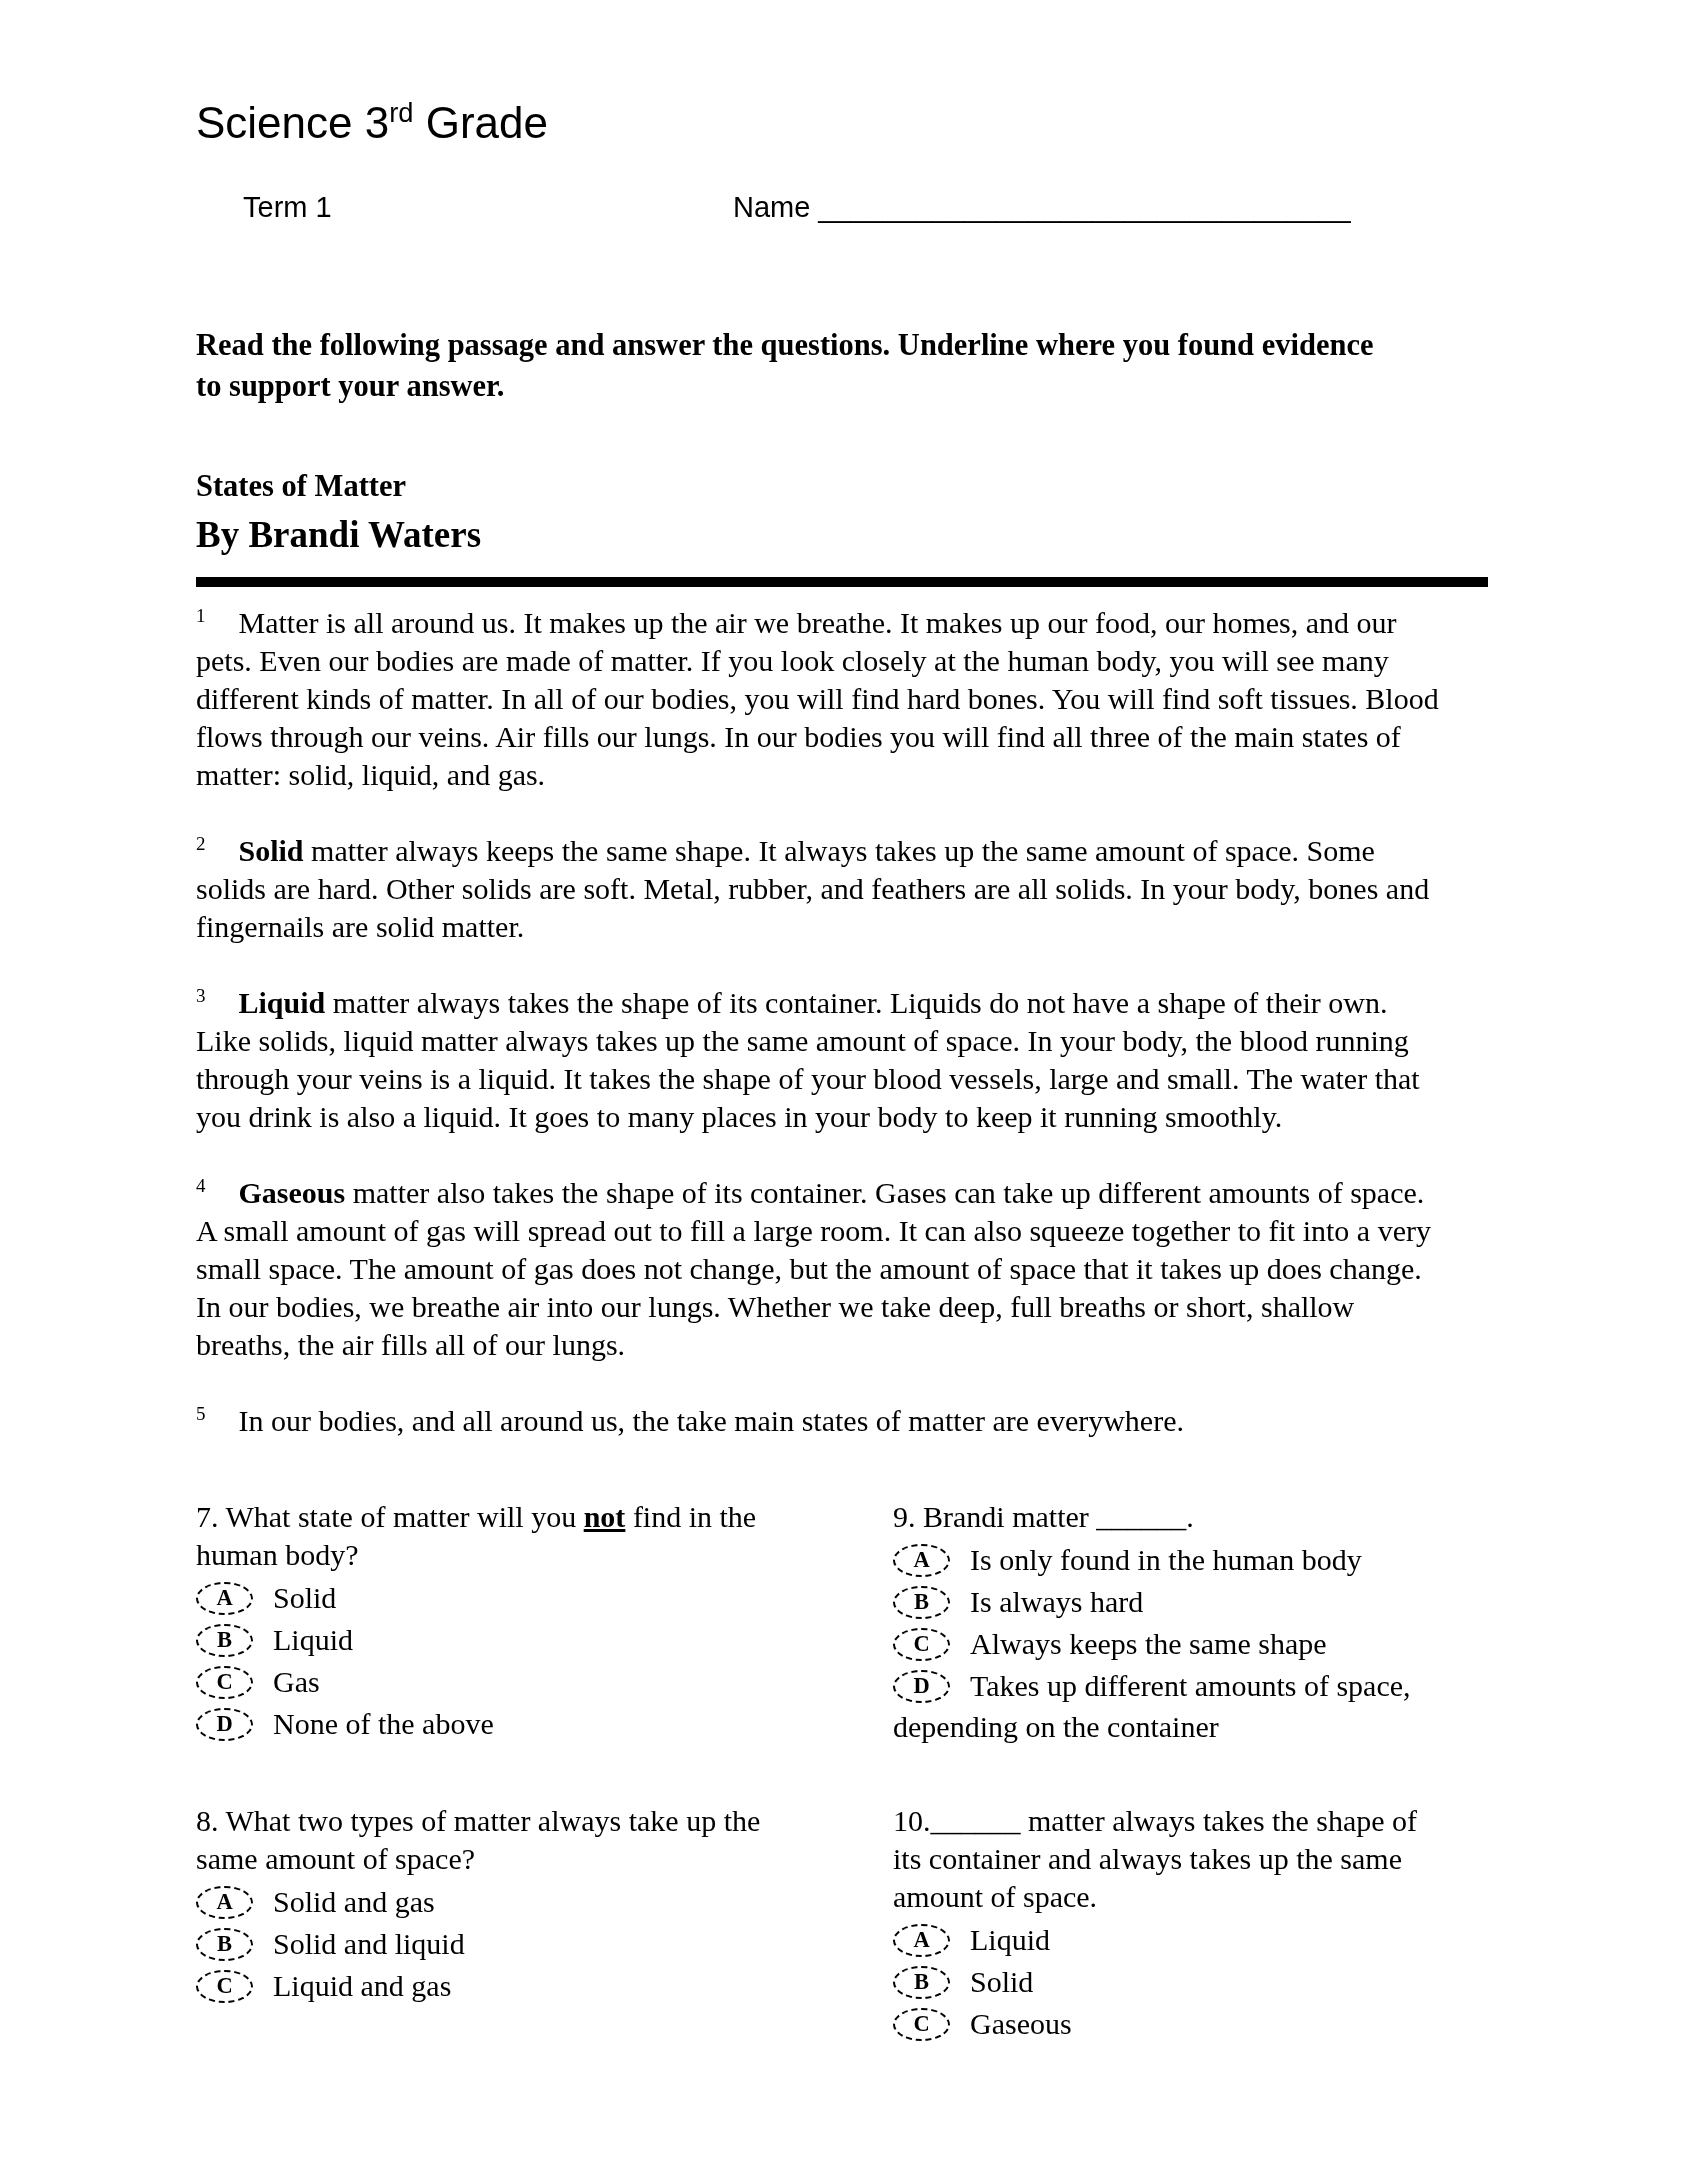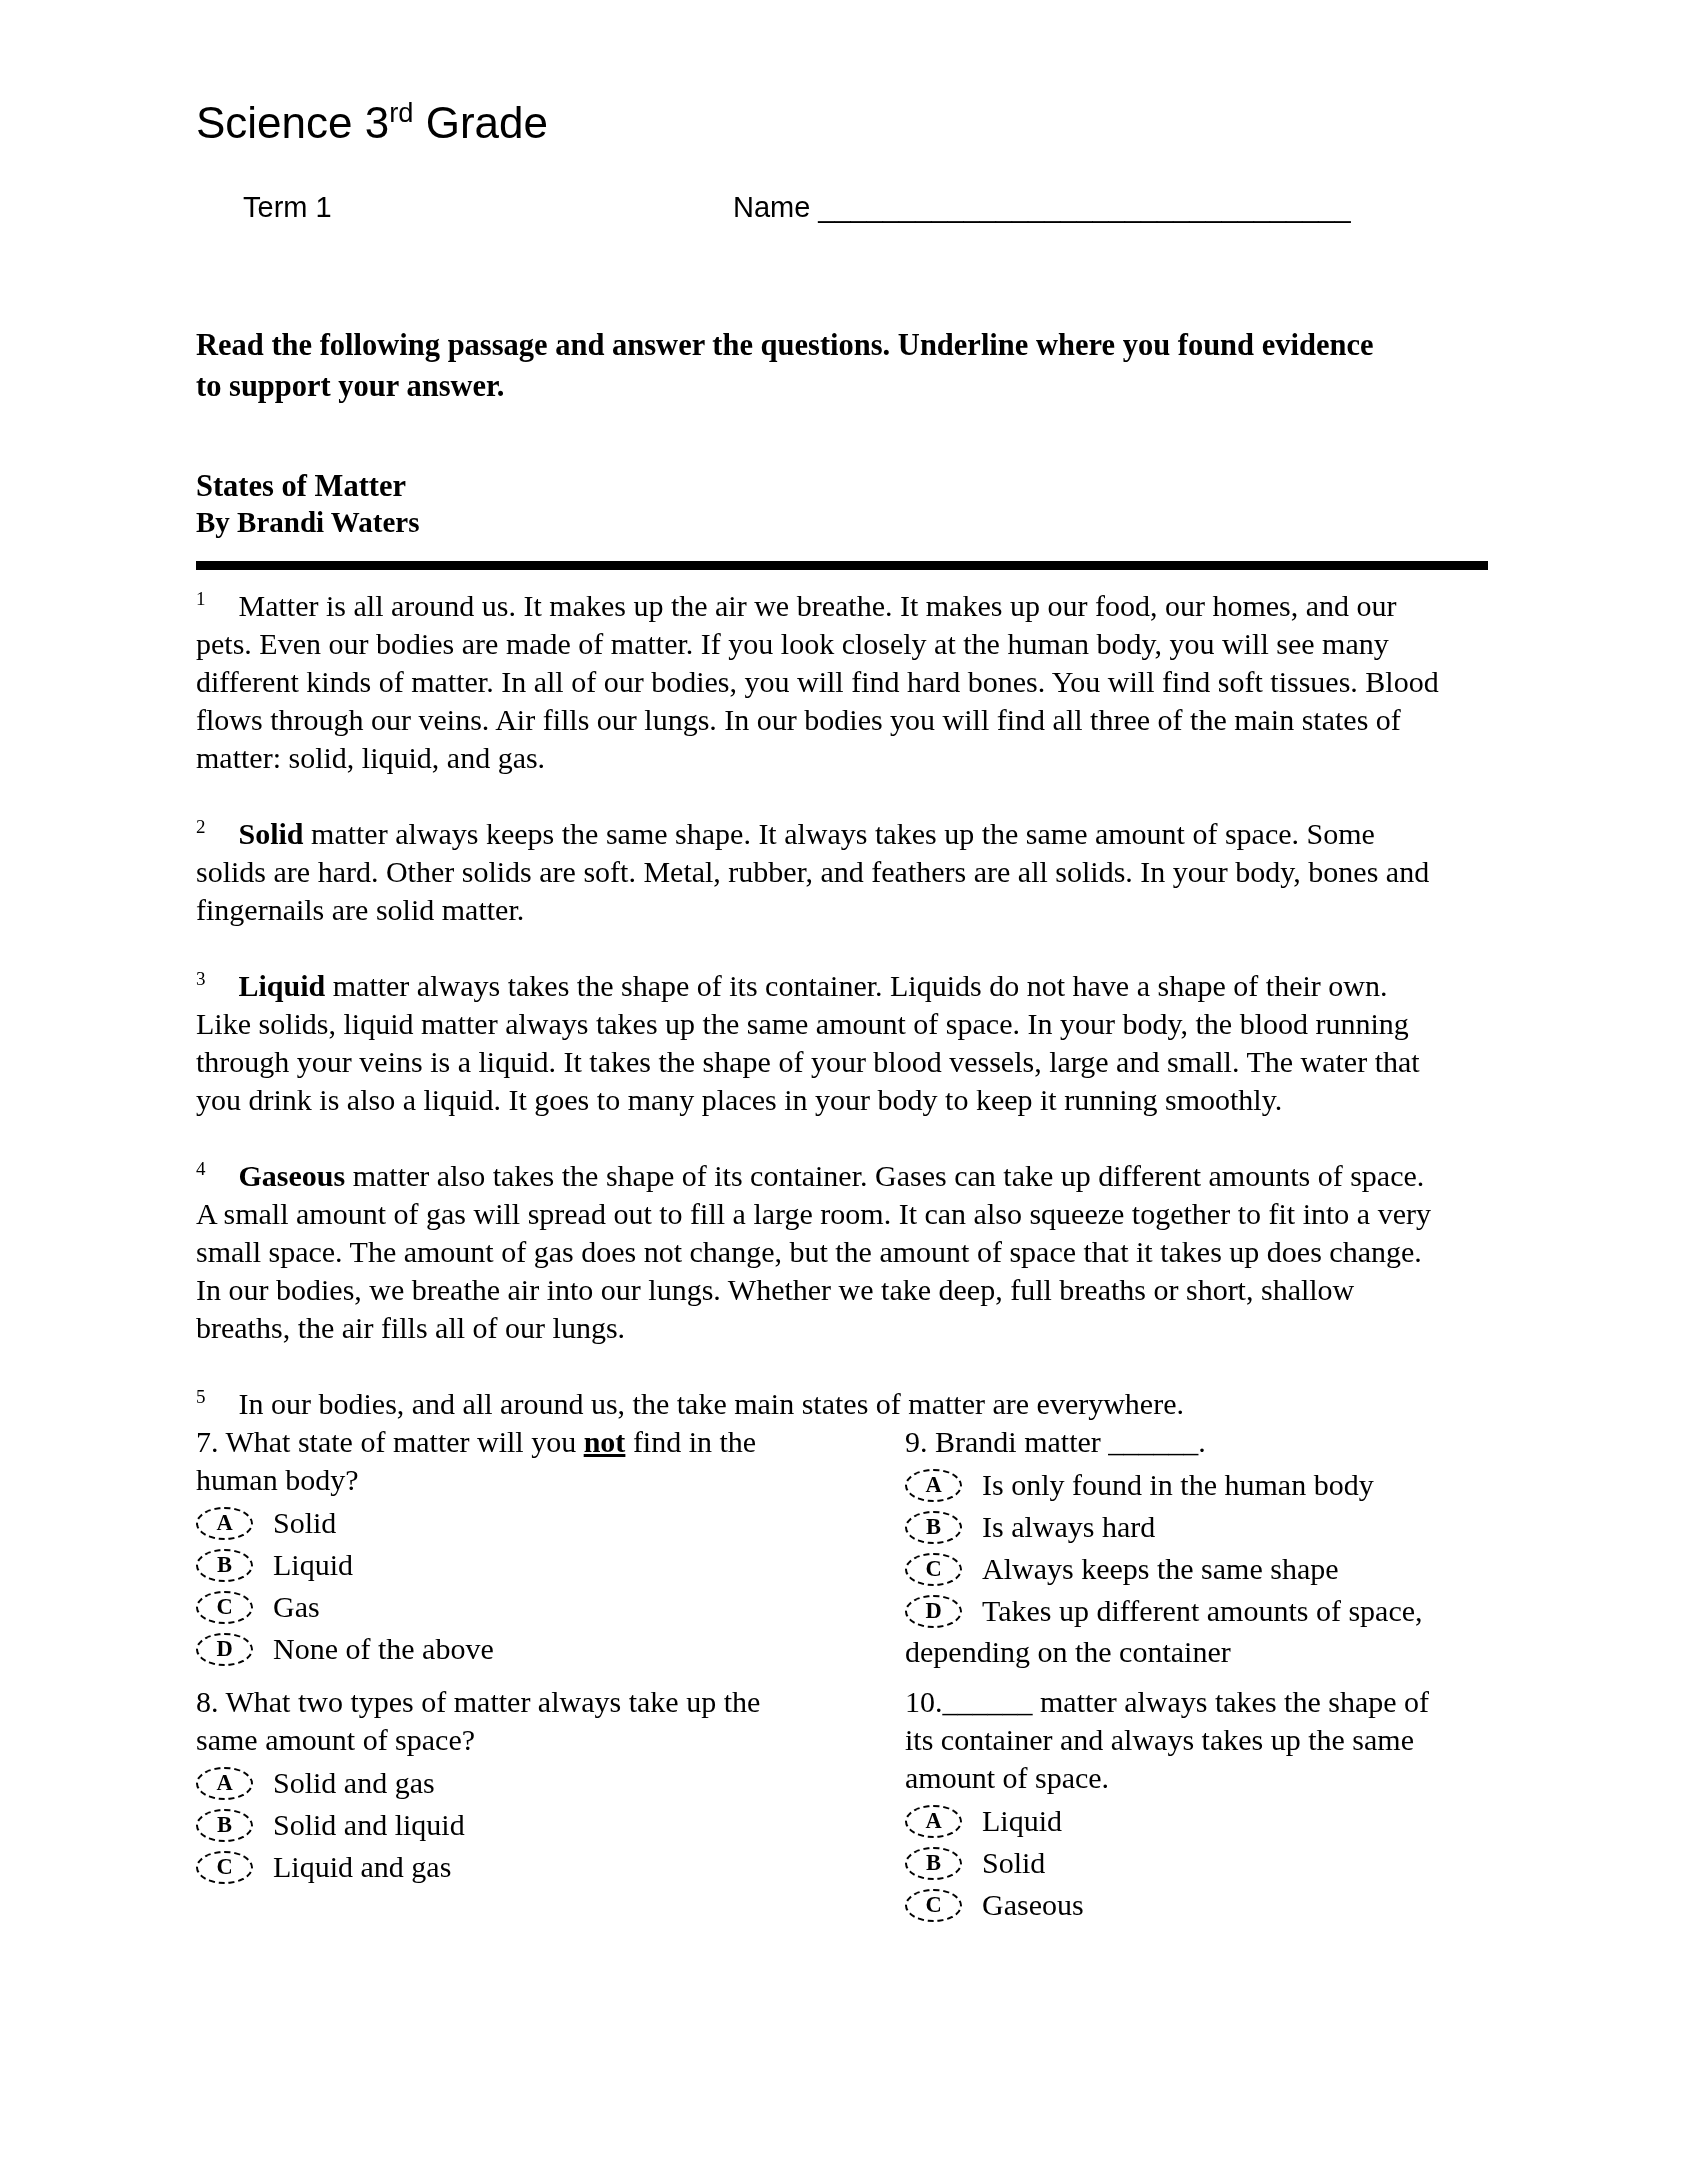--- a/index.html
+++ b/index.html
@@ -53,22 +53,23 @@
   }
   
   .passage-title {
     margin-top: 61px;
     font-weight: bold;
     font-size: 30.5px;
     line-height: 1.22;
   }
   .byline {
     font-weight: bold;
-    font-size: 29px;
+    font-size: 37px;
     line-height: 1.22;
+    margin-top: 7px;
   }
   .rule {
     margin-top: 20px;
     width: 1292px;
     height: 9.3px;
     background: #000000;
   }
   
   .para {
     font-size: 30px;
@@ -82,21 +83,21 @@
     vertical-align: super;
     line-height: 0;
   }
   .tab { display: inline-block; width: 33px; }
   
   .questions {
     display: grid;
     grid-template-columns: 697px auto;
     column-gap: 0px;
     row-gap: 56px;
-    gap: 12px;
+    margin-top: 58px;
   }
   .q-stem {
     font-size: 30px;
     line-height: 38px;
     display: block;
     margin-bottom: 5.3px;
   }
   .col-left .q-stem { max-width: 629px; }
   .col-right .q-stem { max-width: 563px; }
   .emph { font-weight: bold; text-decoration: underline; }

